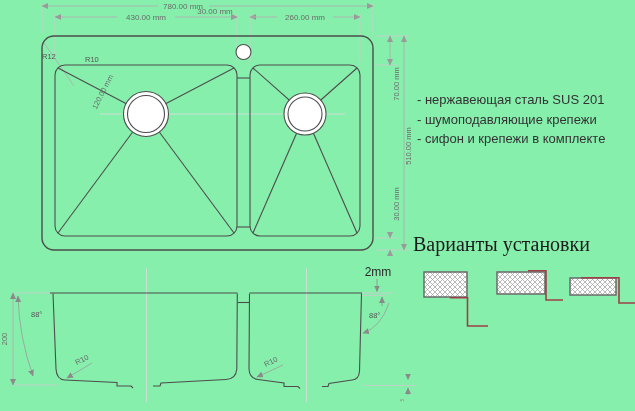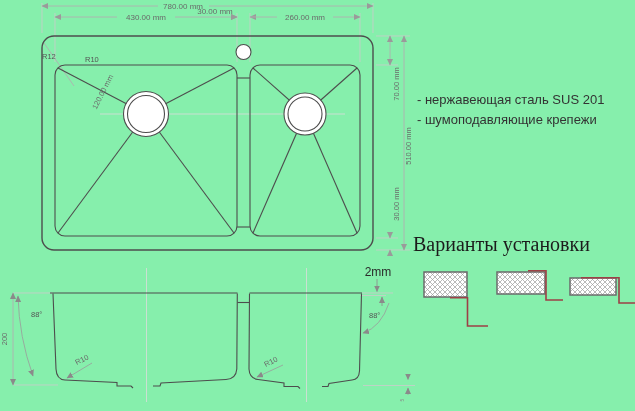--- a/index.html
+++ b/index.html
@@ -103,20 +103,21 @@
     <text class="rtxt" x="85" y="62">R10</text>
     <text class="dtxt2" text-anchor="middle" transform="translate(105,93) rotate(-63)">120.00 mm</text>
     <text class="dtxt2" text-anchor="middle" transform="translate(399,84) rotate(-90)">70.00 mm</text>
     <text class="dtxt2" text-anchor="middle" transform="translate(411,146) rotate(-90)">510.00 mm</text>
     <text class="dtxt2" text-anchor="middle" transform="translate(399,204) rotate(-90)">30.00 mm</text>
   </svg>
 
   <div class="features">
     <div class="feat">- нержавеющая сталь SUS 201</div>
     <div class="feat">- шумоподавляющие крепежи</div>
+    <div class="feat">- сифон и крепежи в комплекте</div>
   </div>
 
   <svg id="sideview" width="420" height="149" viewBox="0 0 420 149">
     <defs>
       <marker id="arB" markerWidth="7" markerHeight="6" refX="6" refY="3" orient="auto-start-reverse" markerUnits="userSpaceOnUse">
         <path d="M0,0 L6.5,3 L0,6 z" fill="#8a8a8a"></path>
       </marker>
     </defs>
 
     <line class="cl" x1="146.5" y1="6" x2="146.5" y2="140"></line>

